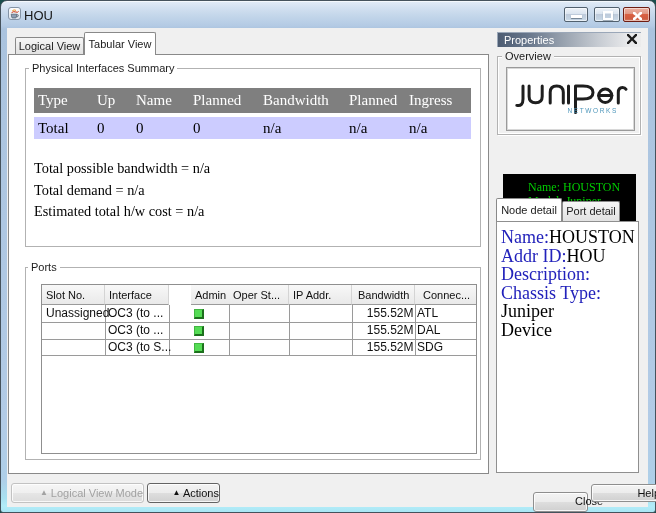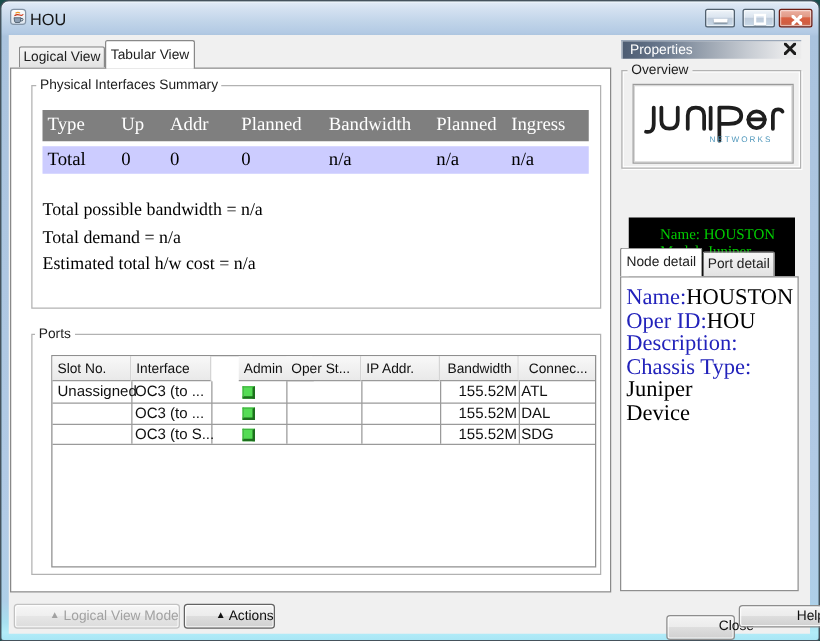--- a/index.html
+++ b/index.html
@@ -103,21 +103,21 @@
 <div id="tabpanel"></div>
 <div class="tab" id="tab1">Logical View</div>
 <div class="tab" id="tab2">Tabular View</div>
 
 <div class="group" id="grp1"></div>
 <div class="gtitle" id="grp1t">Physical Interfaces Summary</div>
 
 <div id="sumhead">
   <span class="hc" style="left:4px">Type</span>
   <span class="hc" style="left:63px">Up</span>
-  <span class="hc" style="left:102px">Addr</span>
+  <span class="hc" style="left:102px">Name</span>
   <span class="hc" style="left:159px">Planned</span>
   <span class="hc" style="left:229px">Bandwidth</span>
   <span class="hc" style="left:315px">Planned</span>
   <span class="hc" style="left:375px">Ingress</span>
 </div>
 <div id="sumrow">
   <span class="rc" style="left:4px">Total</span>
   <span class="rc" style="left:63px">0</span>
   <span class="rc" style="left:102px">0</span>
   <span class="rc" style="left:159px">0</span>
@@ -186,13 +186,13 @@
     <path d="M91.7 27.5 H104.8"></path>
     <path d="M111.3 35 V24.5 Q111.3 19.5 115.5 19.5 Q118 19.5 119 21.3"></path>
   </g>
   <text x="60.5" y="45.3" font-family="Liberation Sans, sans-serif" font-size="6.5" letter-spacing="1.6" fill="#4f97bb">NETWORKS</text>
 </svg>
 </div>
 <div id="blackbox">Name: HOUSTON<br>Model: Juniper Device<br>Mgmt IP Addr.:</div>
 <div class="tab" id="rtab1">Node detail</div>
 <div class="tab" id="rtab2">Port detail</div>
 <div id="nodebox"></div>
-<div id="nodetext"><span class="b">Name:</span>HOUSTON<br><span class="b">Oper ID:</span>HOU<br><span class="b">Description:</span><br><span class="b">Chassis Type: </span>Juniper<br>Device</div>
+<div id="nodetext"><span class="b">Name:</span>HOUSTON<br><span class="b">Addr ID:</span>HOU<br><span class="b">Description:</span><br><span class="b">Chassis Type: </span>Juniper<br>Device</div>
 
 </body></html>

